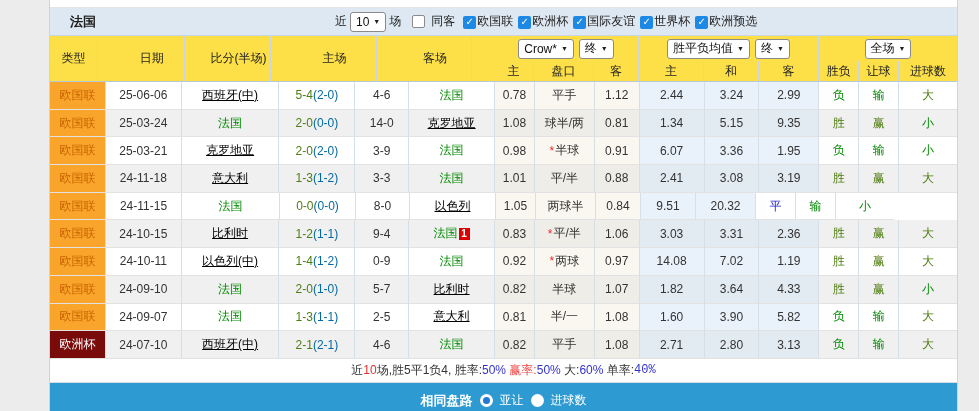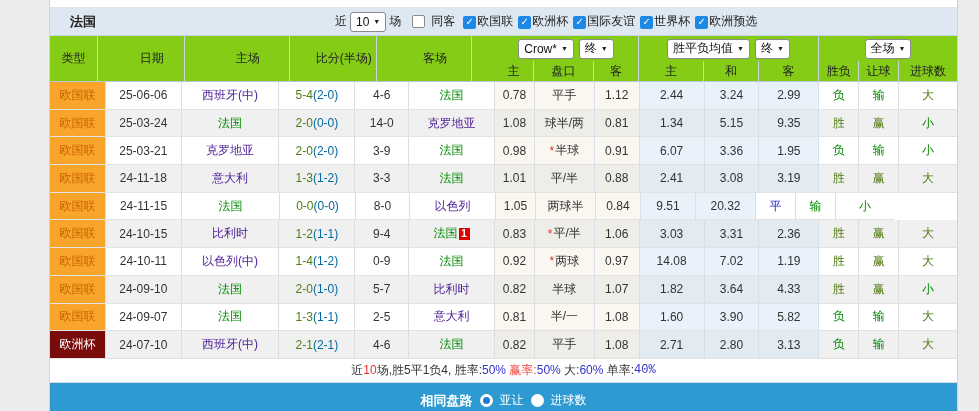--- a/index.html
+++ b/index.html
@@ -12,21 +12,21 @@
   .title-bar .title { font-weight:bold; font-size:13px; padding-left:20px; color:#222; }
   .tb-controls { position:absolute; left:285px; top:0; height:100%; display:flex; align-items:center; gap:3px; }
   .sel { display:inline-flex; align-items:center; gap:4px; background:#fff; border:1px solid #8A8A8A; border-radius:3px; padding:0 5px; height:20px; font-size:12px; color:#111; cursor:default; }
   .sel .arrow { font-size:7px; color:#222; }
   .cbox { width:13px; height:13px; border-radius:2px; display:inline-flex; align-items:center; justify-content:center; margin-left:5px; margin-right:1px; }
   .cbox.checked { background:#1E88E5; color:#fff; font-size:10px; line-height:1; }
   .cbox.unchecked { background:#fff; border:1px solid #8A8A8A; margin-left:8px; margin-right:3px; }
   .cb-label { color:#222; }
 
   
-  .head { display:flex; background:#84cc16; border-bottom:1px solid #B9C8D6; height:46px;gap:22px; }
+  .head { display:flex; background:#fde047; border-bottom:1px solid #B9C8D6; height:46px;gap:22px; }
   .hcell { display:flex; align-items:center; justify-content:center; border-right:1px solid #C9D5E2; font-size:12px; color:#222; }
   .head-right { display:flex; flex-direction:column; width:463px; }
   .selrow { display:flex; height:26px; }
   .selgroup { display:flex; align-items:center; justify-content:center; gap:5px; border-right:1px solid #C9D5E2; }
   .subrow { display:flex; height:20px; }
   .c1{width:56px}.c2{width:76px}.c3{width:98px}.c4{width:76px}.c5{width:54px}.c6{width:86px}
   .c7{width:40px}.c8{width:60px}.c9{width:45px}.c10{width:65px}.c11{width:55px}.c12{width:60px}
   .c13{width:40px}.c14{width:40px}.c15{width:58px}
   .g1{width:145px}.g2{width:180px}.g3{width:138px}
 
@@ -34,21 +34,21 @@
   .row { display:flex; height:27.7px; }
   .cell { display:flex; align-items:center; justify-content:center; border-right:1px solid #D6DEE6; border-bottom:1px solid #E2E2E2; font-size:12px; }
   .row-a .cell { background:#FFFFFF; }
   .row-b .cell { background:#F0F0F0; }
   .row-a .crow { background:#FAF7F0; }
   .row-b .crow { background:#EFEDE7; }
   .row-a .avg { background:#E9F2FB; }
   .row-b .avg { background:#E2EAF2; }
   .badge-league { background:#F9A42A !important; color:#C96400; }
   .badge-cup { background:#7A0B0B !important; color:#FFFFFF; }
-  .t-red { color:#4d7c0f; } .t-green { color:#008800; } .t-blue { color:#2222CC; } .t-dark { color:#4c1d95; }
+  .t-red { color:#4d7c0f; } .t-green { color:#008800; } .t-blue { color:#2222CC; } .t-dark { color:#000000;text-decoration:underline; }
   .score-half { color:#0369a1; }
   .redcard { display:inline-block; width:11px; height:12px; background:#DD0000; color:#fff; font-size:10px; line-height:12px; text-align:center; margin-left:1px; font-weight:bold; }
   .star { color:#E62E2E; margin-right:1px; }
 
   .summary { height:24px; background:#fff; display:flex; align-items:center; justify-content:center; border-bottom:1px solid #D6DEE6; font-size:12px; }
   .footer-bar { height:36px; background:#2D9AD2; display:flex; align-items:center; justify-content:center; gap:7px; color:#fff; }
   .footer-bar .fb-label { font-weight:bold; font-size:13px; }
   .radio { width:13px; height:13px; border-radius:50%; background:#fff; display:inline-flex; align-items:center; justify-content:center; }
   .radio .dot { width:7px; height:7px; border-radius:50%; background:#1E7AD4; }
 </style>
@@ -71,22 +71,22 @@
         <span class="cb-label">场</span>
         <span class="cbox unchecked"></span>
         <span class="cb-label">同客</span>
         <span id="league-filters"><span class="cbox checked">✓</span><span class="cb-label">欧国联</span><span class="cbox checked">✓</span><span class="cb-label">欧洲杯</span><span class="cbox checked">✓</span><span class="cb-label">国际友谊</span><span class="cbox checked">✓</span><span class="cb-label">世界杯</span><span class="cbox checked">✓</span><span class="cb-label">欧洲预选</span></span>
       </div>
     </div>
 
     <div class="head">
       <div class="hcell c1">类型</div>
       <div class="hcell c2">日期</div>
+      <div class="hcell c4">比分(半场)</div>
       <div class="hcell c3">主场</div>
-      <div class="hcell c4">比分(半场)</div>
       <div class="hcell c6">客场</div>
       <div class="head-right">
         <div class="selrow">
           <div class="selgroup g1">
             <span class="sel">
                 <span>Crow*</span>
                 <span class="arrow">▼</span>
               </span>
             <span class="sel">
                 <span>终</span>

